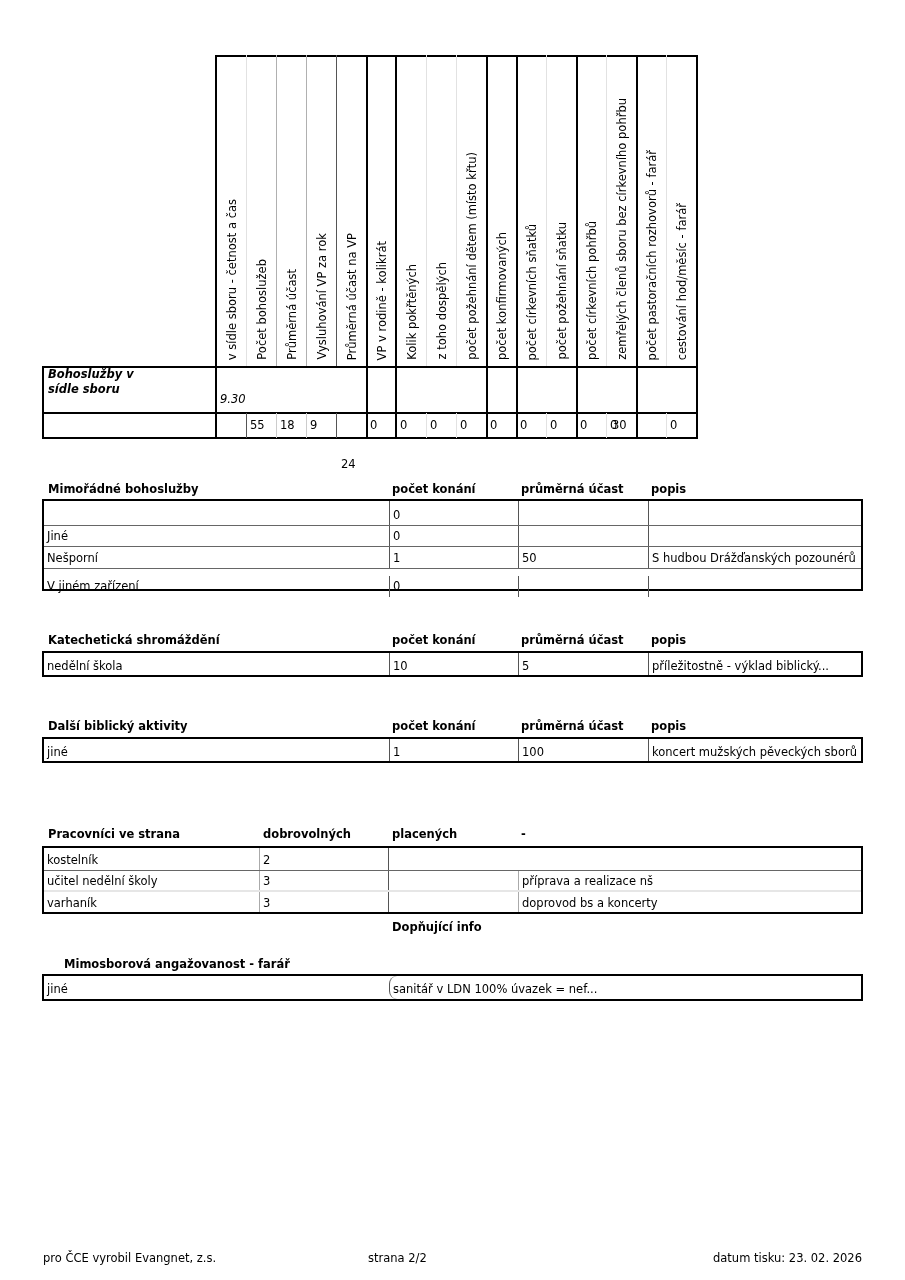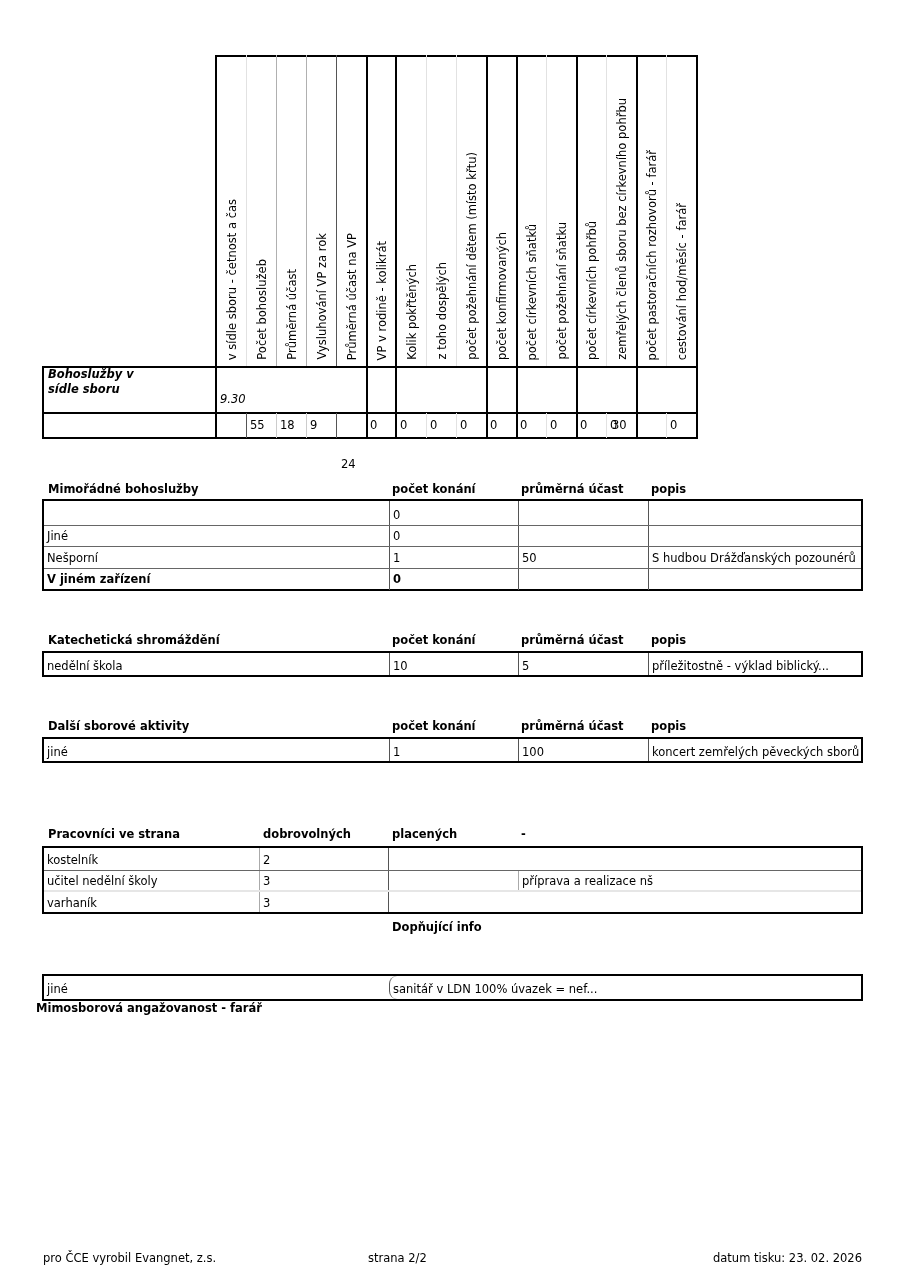--- a/index.html
+++ b/index.html
@@ -114,21 +114,21 @@
       <div class="cell" style="left:345px; width:129px; border-left:1px solid #555; line-height:21px;">0</div>
       <div class="cell" style="left:474px; width:130px; border-left:1px solid #555; line-height:21px;"></div>
       <div class="cell" style="left:604px; right:0; border-left:1px solid #555; line-height:21px;"></div>
     </div>
     <div class="row" style="top:46px; height:22px; border-bottom:1px solid #666;">
       <div class="cell" style="left:0; width:345px; line-height:22px;">Nešporní</div>
       <div class="cell" style="left:345px; width:129px; border-left:1px solid #555; line-height:22px;">1</div>
       <div class="cell" style="left:474px; width:130px; border-left:1px solid #555; line-height:22px;">50</div>
       <div class="cell" style="left:604px; right:0; border-left:1px solid #555; line-height:22px;">S hudbou Drážďanských pozounérů</div>
     </div>
-    <div class="row" style="top:68px; height:21px;font-weight:bold;">
+    <div class="row" style="top:75px; height:21px;">
       <div class="cell" style="left:0; width:345px; line-height:21px;">V jiném zařízení</div>
       <div class="cell" style="left:345px; width:129px; border-left:1px solid #555; line-height:21px;">0</div>
       <div class="cell" style="left:474px; width:130px; border-left:1px solid #555; line-height:21px;"></div>
       <div class="cell" style="left:604px; right:0; border-left:1px solid #555; line-height:21px;"></div>
     </div>
   </div>
 </div>
 
 <div>
   <div class="sec-title" style="left:48px; top:633px;">Katechetická shromáždění</div>
@@ -140,31 +140,31 @@
     <div class="row" style="top:0; height:22px;">
       <div class="cell" style="left:0; width:345px; line-height:26px;">nedělní škola</div>
       <div class="cell" style="left:345px; width:129px; border-left:1px solid #555; line-height:26px;">10</div>
       <div class="cell" style="left:474px; width:130px; border-left:1px solid #555; line-height:26px;">5</div>
       <div class="cell" style="left:604px; right:0; border-left:1px solid #555; line-height:26px;">příležitostně - výklad biblický...</div>
     </div>
   </div>
 </div>
 
 <div>
-  <div class="sec-title" style="left:48px; top:719px;">Další sborové aktivity</div>
+  <div class="sec-title" style="left:48px; top:719px;">Další biblický aktivity</div>
   <div class="sec-title" style="left:392px; top:719px;">počet konání</div>
   <div class="sec-title" style="left:521px; top:719px;">průměrná účast</div>
   <div class="sec-title" style="left:651px; top:719px;">popis</div>
 
   <div class="tbl" style="left:42px; top:737px; width:821px; height:26px;">
     <div class="row" style="top:0; height:22px;">
       <div class="cell" style="left:0; width:345px; line-height:26px;">jiné</div>
       <div class="cell" style="left:345px; width:129px; border-left:1px solid #555; line-height:26px;">1</div>
       <div class="cell" style="left:474px; width:130px; border-left:1px solid #555; line-height:26px;">100</div>
-      <div class="cell" style="left:604px; right:0; border-left:1px solid #555; line-height:26px;">koncert zemřelých pěveckých sborů</div>
+      <div class="cell" style="left:604px; right:0; border-left:1px solid #555; line-height:26px;">koncert mužských pěveckých sborů</div>
     </div>
   </div>
 </div>
 
 <div>
   <div class="sec-title" style="left:48px; top:827px;">Pracovníci ve strana</div>
   <div class="sec-title" style="left:263px; top:827px;">dobrovolných</div>
   <div class="sec-title" style="left:392px; top:827px;">placených</div>
   <div class="sec-title" style="left:521px; top:827px;">-</div>
 
@@ -177,26 +177,27 @@
     <div class="row" style="top:23px; height:21px; border-bottom:2px solid #e6e6e6;">
       <div class="cell" style="left:0; width:215px; line-height:21px;">učitel nedělní školy</div>
       <div class="cell" style="left:215px; width:129px; border-left:1px solid #aaa; line-height:21px;">3</div>
       <div class="cell" style="left:344px; width:130px; border-left:1px solid #555; line-height:21px;"></div>
       <div class="cell" style="left:474px; right:0; border-left:1px solid #aaa; line-height:21px;">příprava a realizace nš</div>
     </div>
     <div class="row" style="top:44px; height:20px;">
       <div class="cell" style="left:0; width:215px; line-height:22px;">varhaník</div>
       <div class="cell" style="left:215px; width:129px; border-left:1px solid #aaa; line-height:22px;">3</div>
       <div class="cell" style="left:344px; width:130px; border-left:1px solid #555; line-height:22px;"></div>
-    </div>
-  </div>
-</div>
-
-<div>
-  <div class="sec-title" style="left:36px; top:957px;margin-top:44px;">Mimosborová angažovanost - farář</div>
+      <div class="cell" style="left:474px; right:0; border-left:1px solid #aaa; line-height:22px;">doprovod bs a koncerty</div>
+    </div>
+  </div>
+</div>
+
+<div>
+  <div class="sec-title" style="left:64px; top:957px;">Mimosborová angažovanost - farář</div>
   <div class="sec-title" style="left:392px; top:920px;">Dopňující info</div>
 
   <div class="tbl" style="left:42px; top:974px; width:821px; height:27px;">
     <div class="row" style="top:0; height:23px;">
       <div class="cell" style="left:0; width:345px; line-height:27px;">jiné</div>
       <div class="cell" style="left:345px; right:0; border-left:1px solid #555; line-height:27px;border-radius:8px;">sanitář v LDN 100% úvazek = nef...</div>
     </div>
   </div>
 </div>
 

